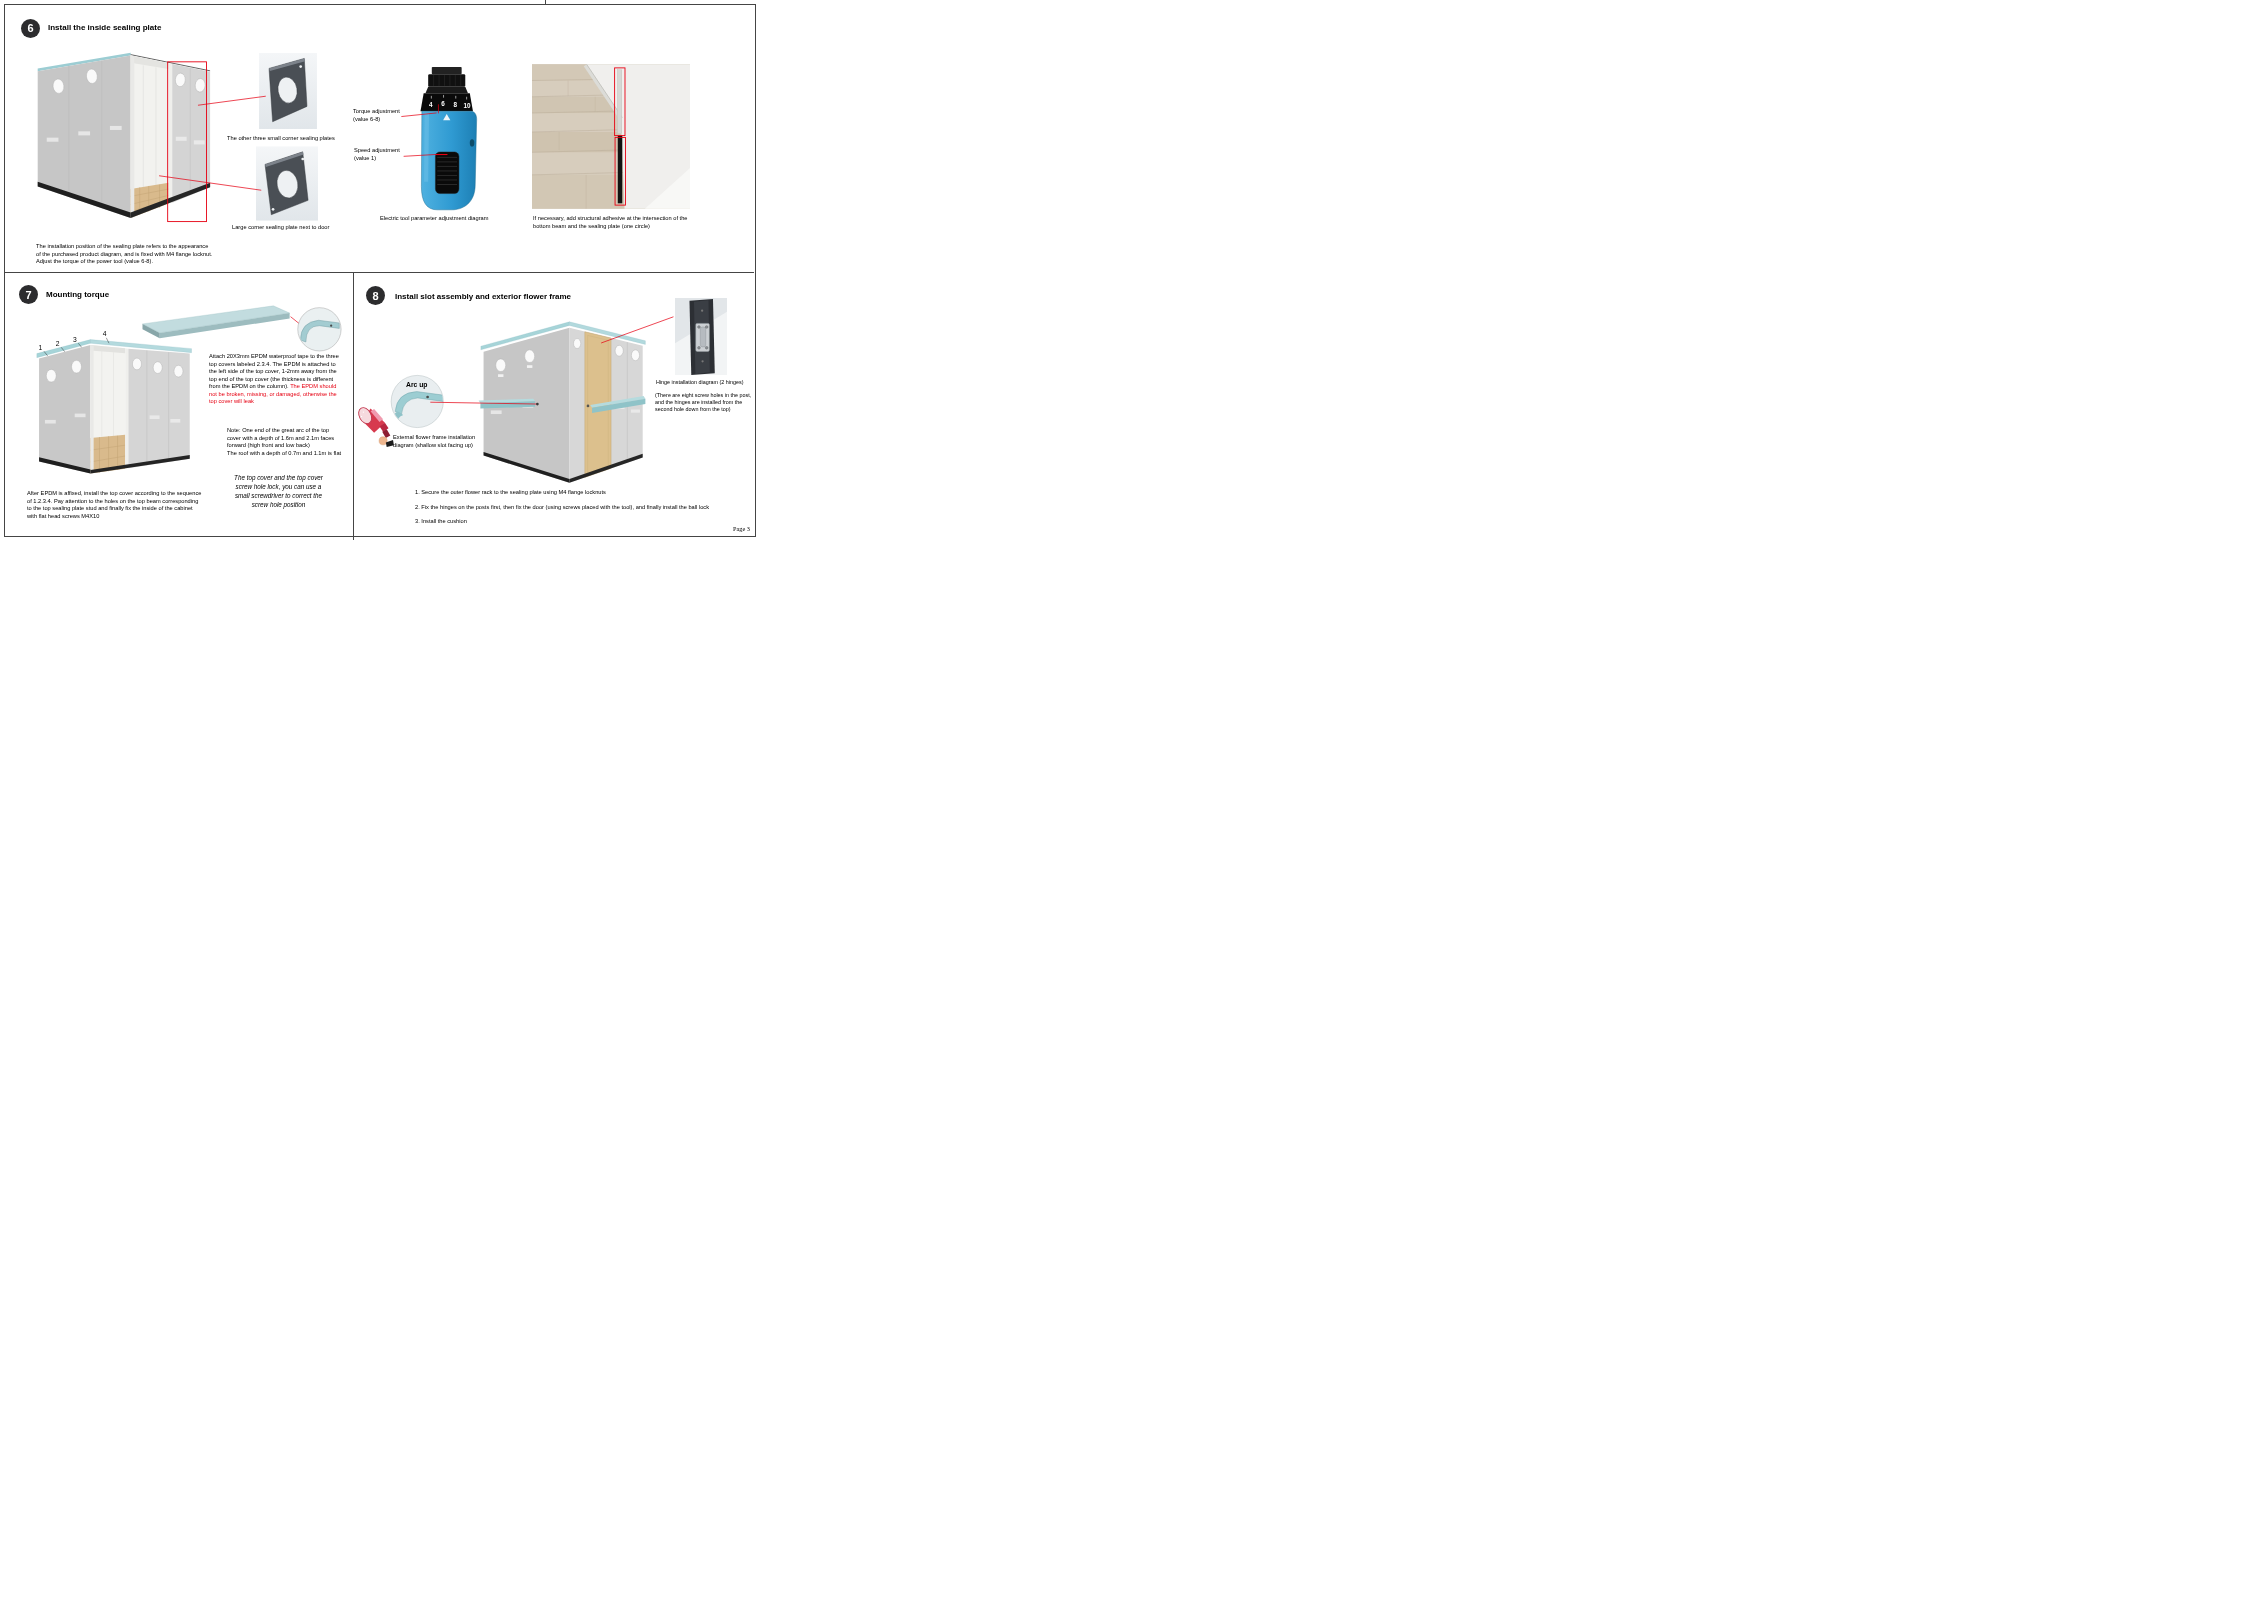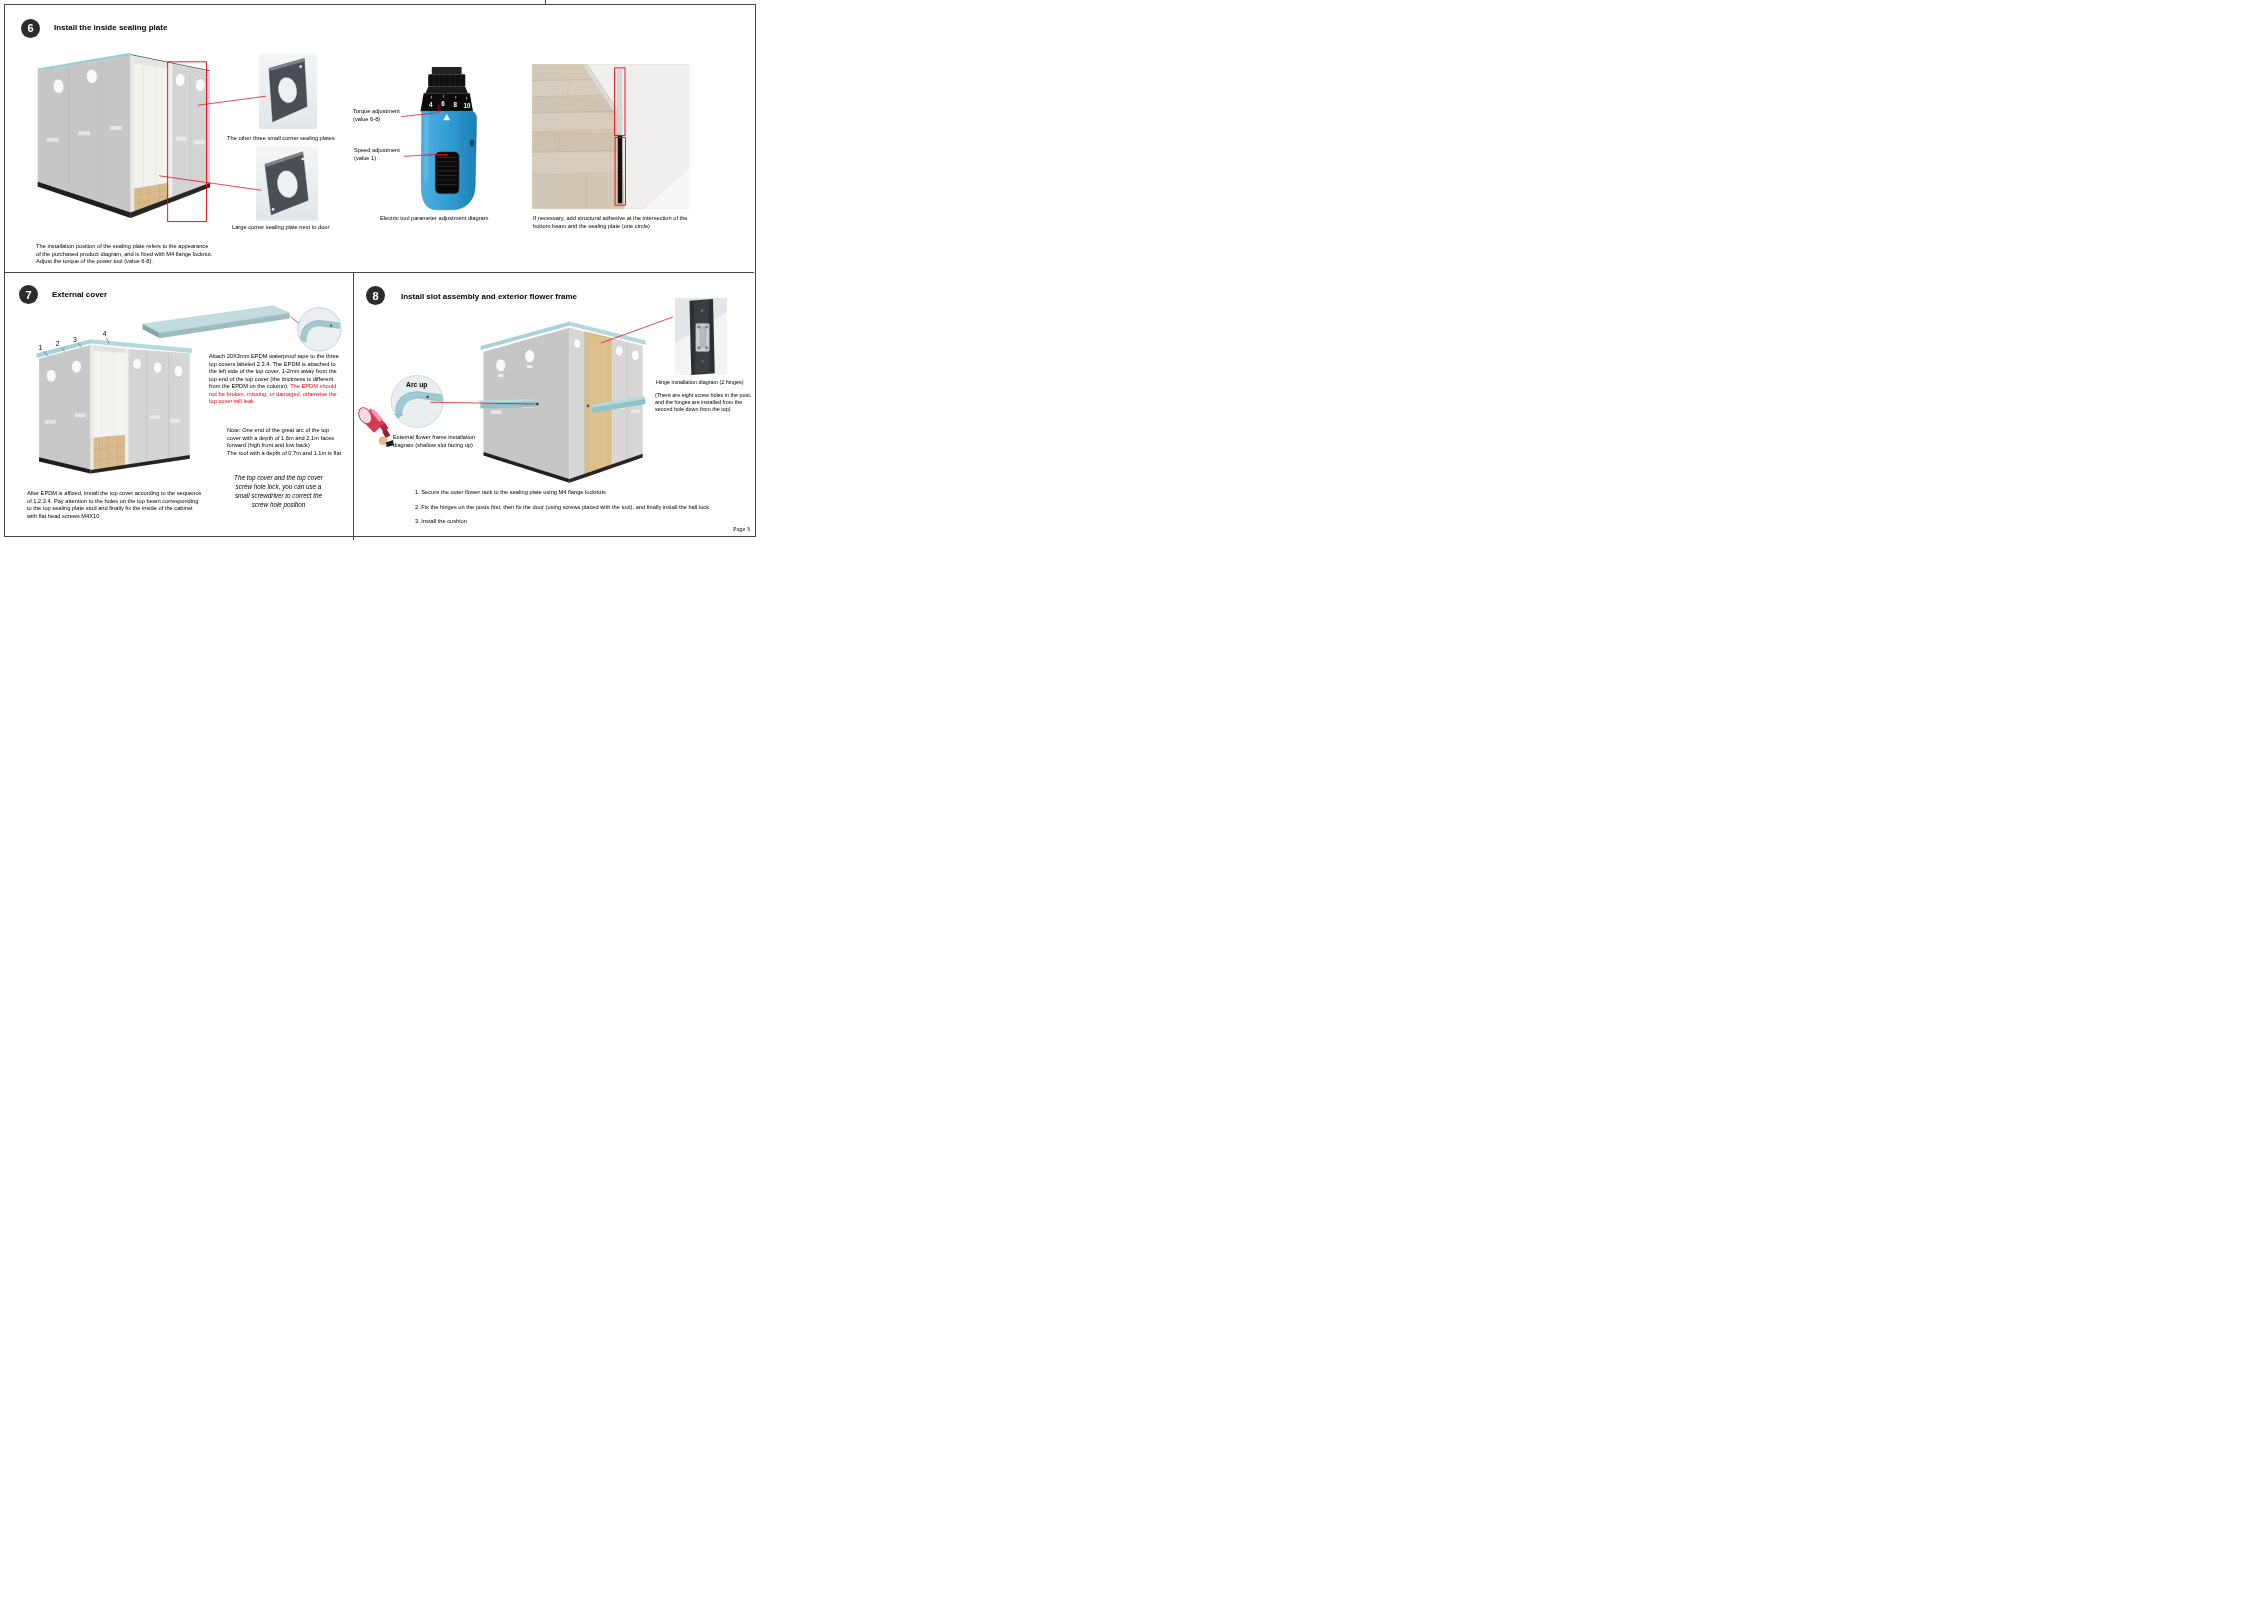--- a/index.html
+++ b/index.html
@@ -2,21 +2,21 @@
 <html style="font-size:7.2px"><head>
 <meta charset="utf-8">
 <style>
   html,body{margin:0;padding:0;background:#ffffff;}
   #page{position:relative;width:758px;height:540px;background:#fff;
         font-family:"Liberation Sans",sans-serif;color:#000;overflow:hidden;}
   .abs{position:absolute;}
   .pre{white-space:pre-line;}
   .fs12{font-size:5.7px;line-height:1.32;}
   .fs12s{font-size:5.4px;line-height:1.3;}
-  .title{font-size:8px;font-weight:700;margin-left:6px;}
+  .title{font-size:8px;font-weight:700;}
   .badge{width:19px;height:19px;border-radius:50%;background:#2c2c2e;color:#fff;
          display:flex;align-items:center;justify-content:center;
          font-size:11px;font-weight:700;}
   .line{background:#454545;}
   .red{color:#e60012;}
   .tip{font-style:italic;font-size:6.3px;line-height:1.42;text-align:center;}
   .pagenum{font-family:"Liberation Serif",serif;font-size:6.3px;}
   svg text{font-family:"Liberation Sans",sans-serif;}
   #overlay{pointer-events:none;z-index:50;}
 </style>
@@ -178,21 +178,21 @@
   <div class="abs fs12 pre" style="left:533px;top:215px;width:181px;">If necessary, add structural adhesive at the intersection of the
 bottom beam and the sealing plate (one circle)</div>
 
   <div class="abs fs12 pre" style="left:36px;top:243px;">The installation position of the sealing plate refers to the appearance
  of the purchased product diagram, and is fixed with M4 flange locknut.
  Adjust the torque of the power tool (value 6-8).</div>
 
   <div class="abs badge" style="left:19px;top:285px;">
     <span>7</span>
   </div>
-  <div class="abs title" style="left:46px;top:290px;">External cover</div>
+  <div class="abs title" style="left:46px;top:290px;">Mounting torque</div>
 
   <svg class="abs" style="left:35px;top:325px;" width="157" height="156" viewBox="0 0 348 345">
     <polygon points="4,63 123,32 123,40 4,72" fill="#a6d4d8" stroke="#83b8be" stroke-width="0.5"></polygon>
     <polygon points="123,32 347,52 347,61 123,40" fill="#b4dade" stroke="#83b8be" stroke-width="0.5"></polygon>
     <text x="8" y="56" font-size="15">1</text>
     <text x="46" y="47" font-size="15">2</text>
     <text x="84" y="38" font-size="15">3</text>
     <text x="150" y="24" font-size="15">4</text>
     <line x1="20" y1="58" x2="28" y2="68" stroke="#222"></line>
     <line x1="58" y1="49" x2="66" y2="59" stroke="#222"></line>

